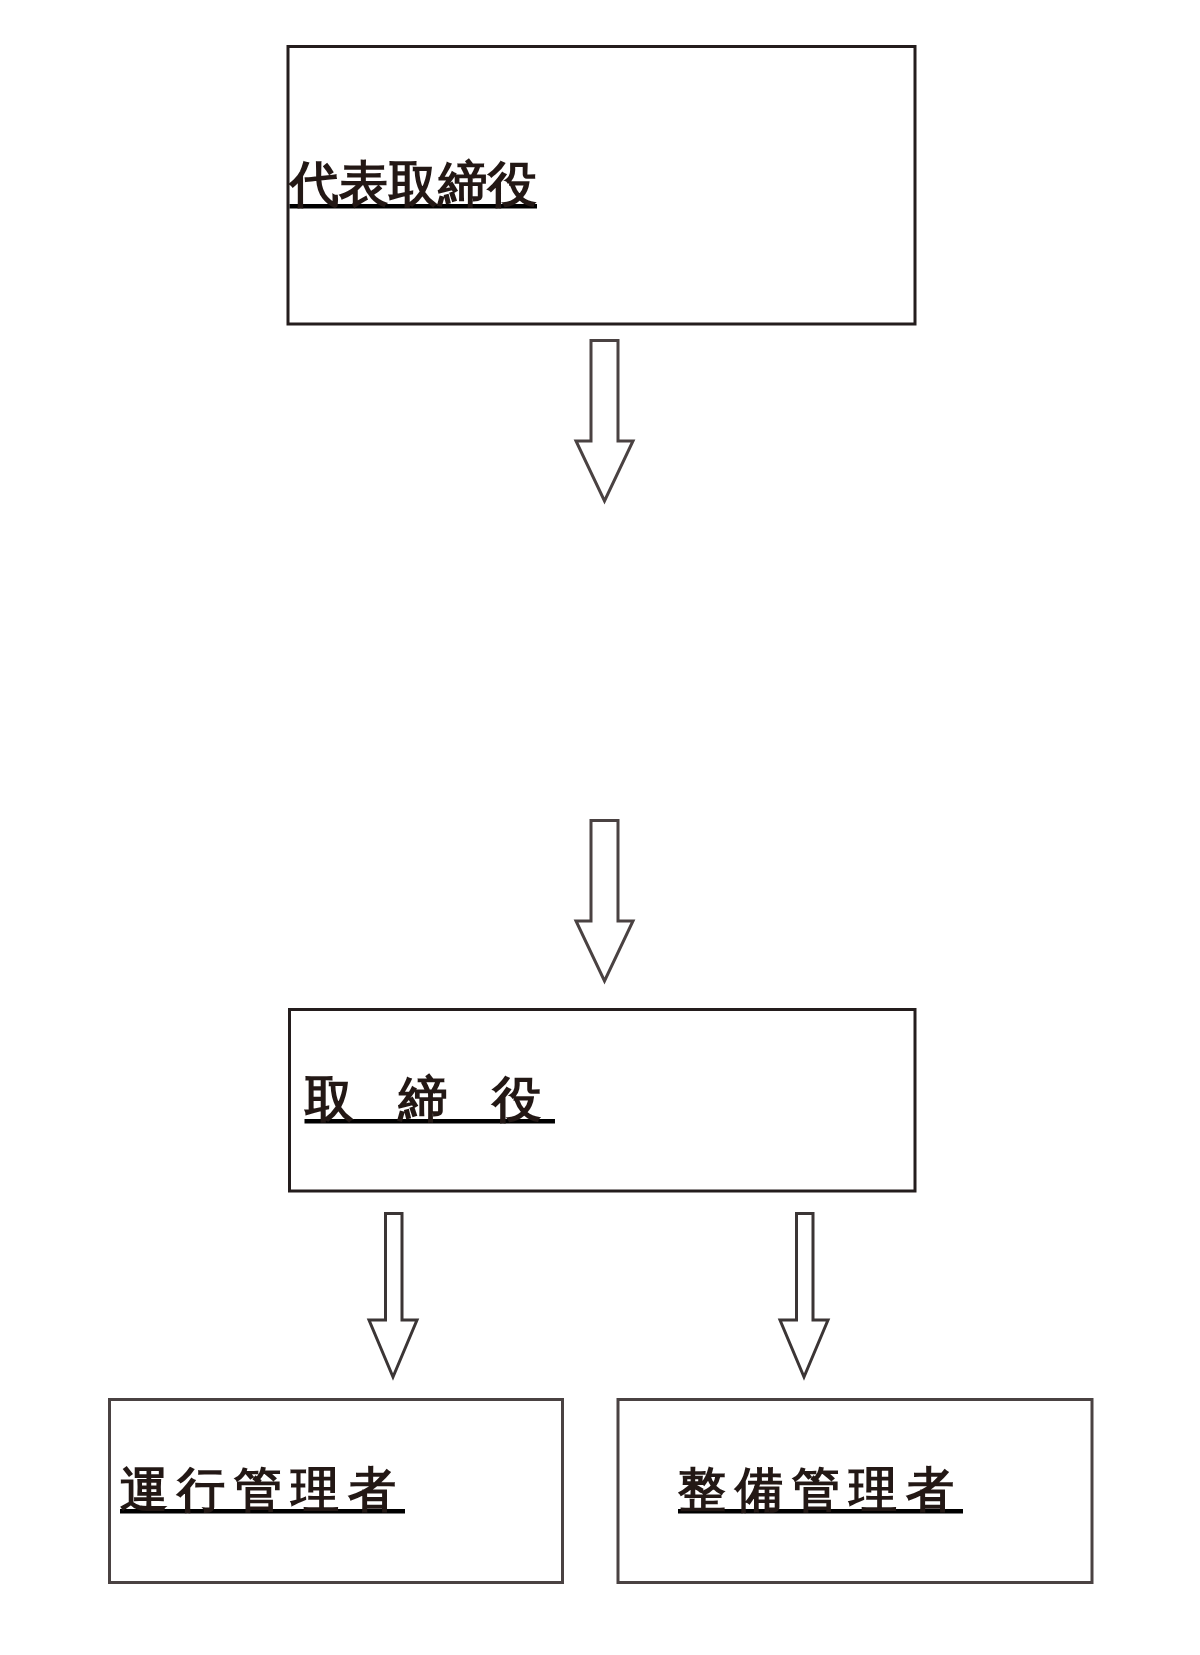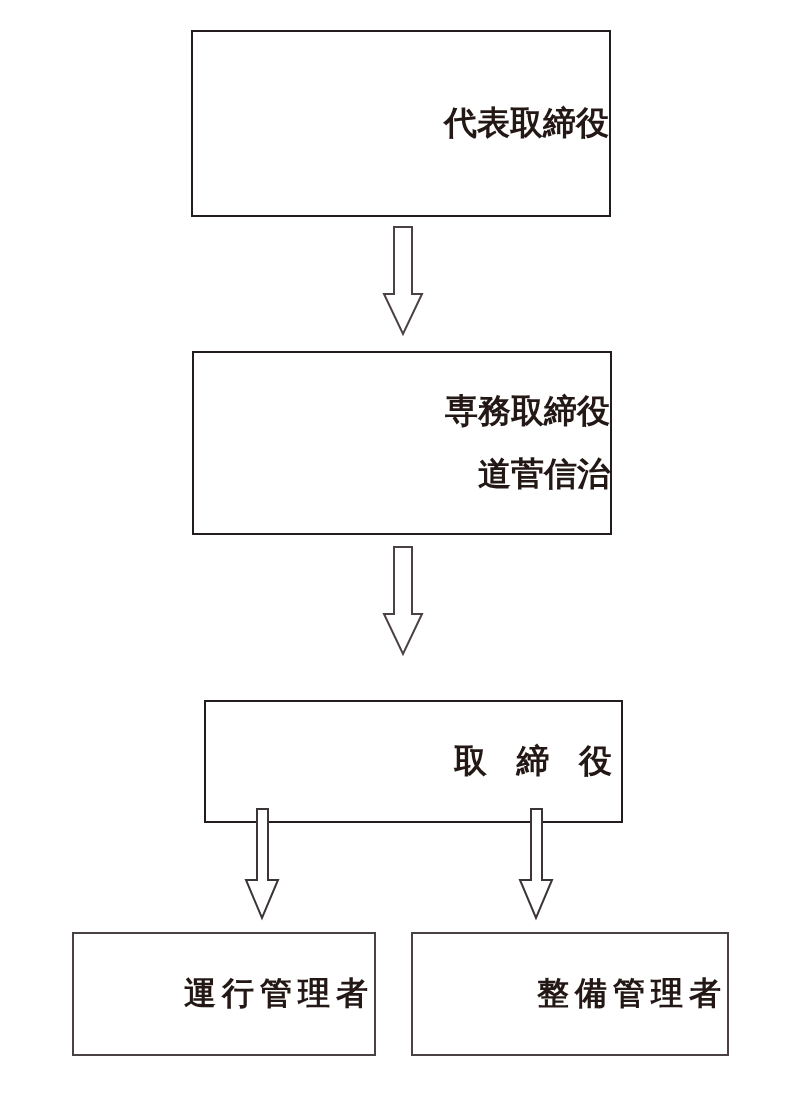--- a/index.html
+++ b/index.html
@@ -15,22 +15,23 @@
     font-family: "DejaVu Sans", "Liberation Sans", sans-serif;
     overflow: hidden;
   }
   .node {
     position: absolute;
     box-sizing: border-box;
     background: #ffffff;
     border: 2px solid #3b3535;
     display: flex;
     flex-direction: column;
-    align-items: flex-end;
+    align-items: flex-start;
     justify-content: center;
+    text-decoration: underline;
   }
   .node.dark { border-color: #241d1d; }
   .node.thin { border-width: 2px; border-color: #4a4242; }
   .node-line {
     color: #231815;
     font-weight: bold;
     text-align: center;
     white-space: nowrap;
     line-height: 1.05;
   }
@@ -42,30 +43,30 @@
   #node-ceo .node-line { font-size: 33px; margin: 6px 0; }
 
   
   #node-senior {
     left: 192px; top: 351px; width: 420px; height: 184px;
   }
   #node-senior .node-line { font-size: 33px; margin: 14px 0; }
 
   
   #node-director {
-    left: 204px; top: 672px; width: 419px; height: 123px; margin-top: 28px;
+    left: 192px; top: 672px; width: 419px; height: 123px;
   }
   #node-director .node-line { font-size: 33px; letter-spacing: 9px; text-indent: 9px; }
 
   
   #node-ops {
     left: 72px; top: 932px; width: 304px; height: 124px;
   }
   #node-maint {
-    left: 411px; top: 932px; width: 318px; height: 124px;
+    left: 411px; top: 932px; width: 318px; height: 124px; padding-left: 33px;
   }
   #node-ops .node-line, #node-maint .node-line {
     font-size: 32px; letter-spacing: 6px; text-indent: 6px;
   }
 
   
   .arrow {
     position: absolute;
     display: block;
   }
@@ -91,24 +92,20 @@
   <div class="node dark" id="node-ceo">
     <div class="node-line">代表取締役</div>
   </div>
 
   <div class="arrow" id="arrow-ceo-senior">
     <svg width="40" height="110" viewBox="0 0 40 110" aria-hidden="true">
       <polygon points="11,1 29,1 29,68 39,68 20,108 1,68 11,68"></polygon>
     </svg>
   </div>
 
-  <div class="node dark" id="node-senior">
-    <div class="node-line">専務取締役</div>
-    <div class="node-line">道菅信治</div>
-  </div>
 
   <div class="arrow" id="arrow-senior-director">
     <svg width="40" height="110" viewBox="0 0 40 110" aria-hidden="true">
       <polygon points="11,1 29,1 29,68 39,68 20,108 1,68 11,68"></polygon>
     </svg>
   </div>
 
   <div class="node dark" id="node-director">
     <div class="node-line">取 締 役</div>
   </div>

